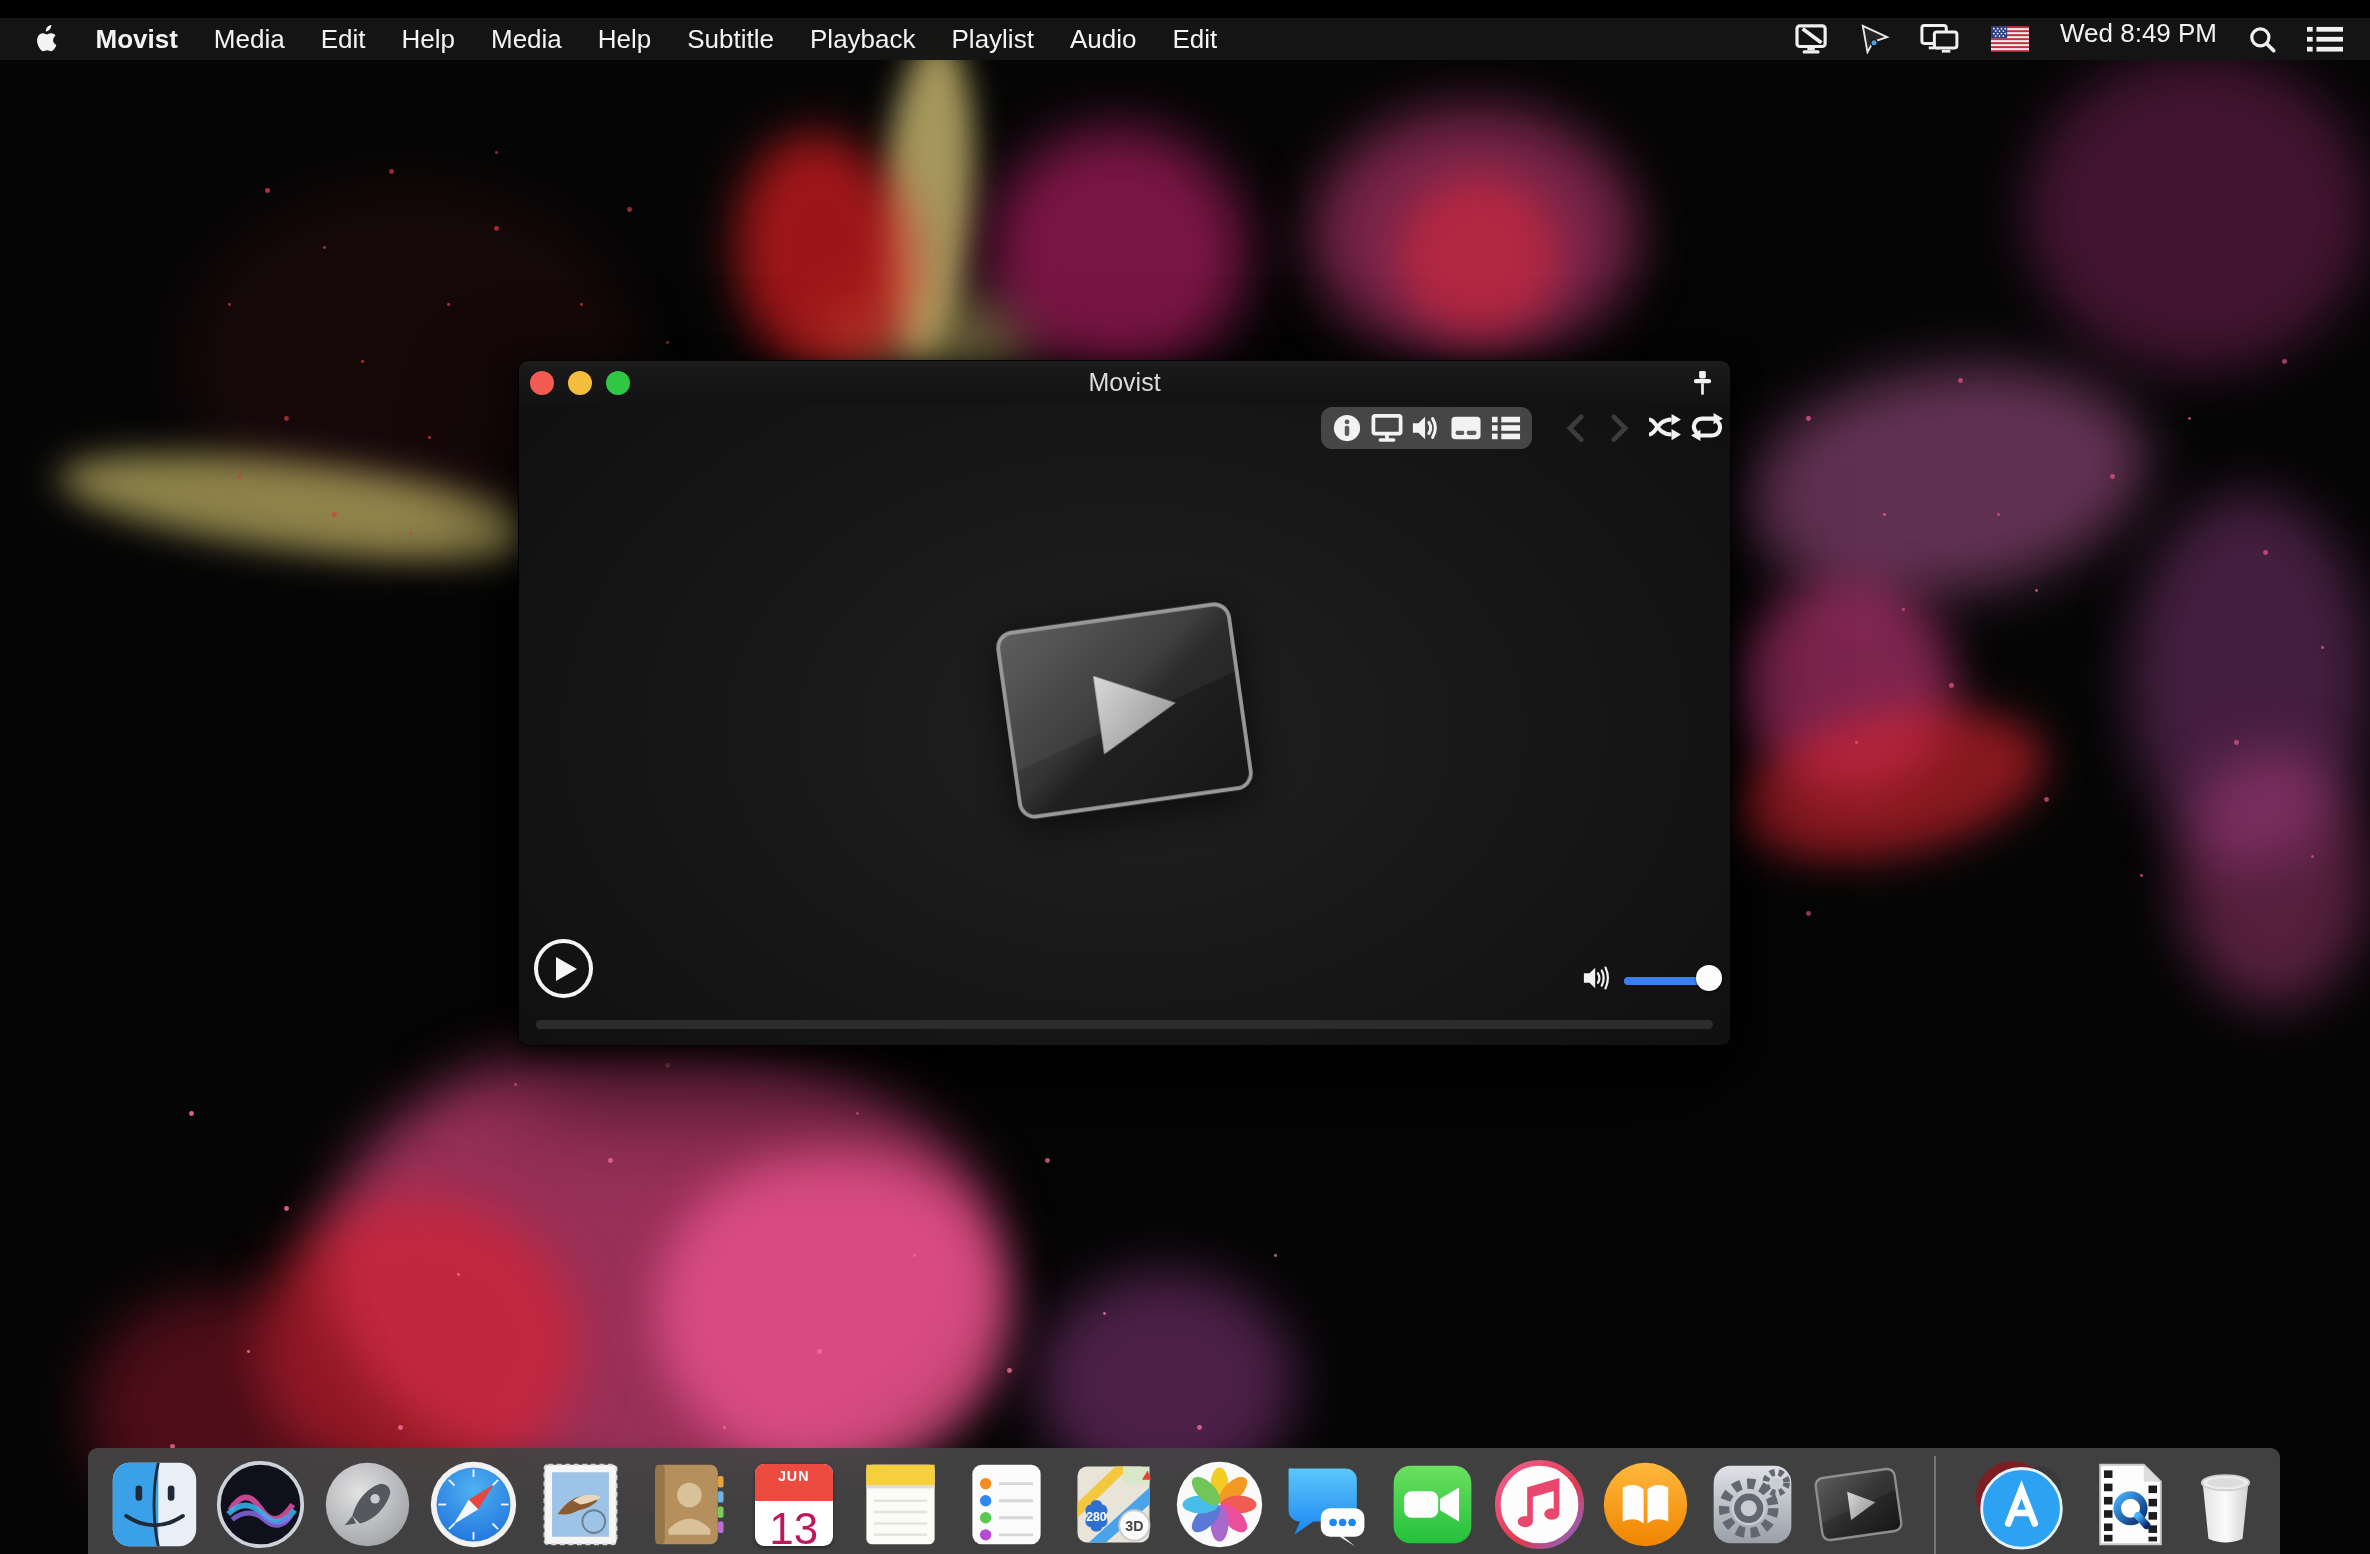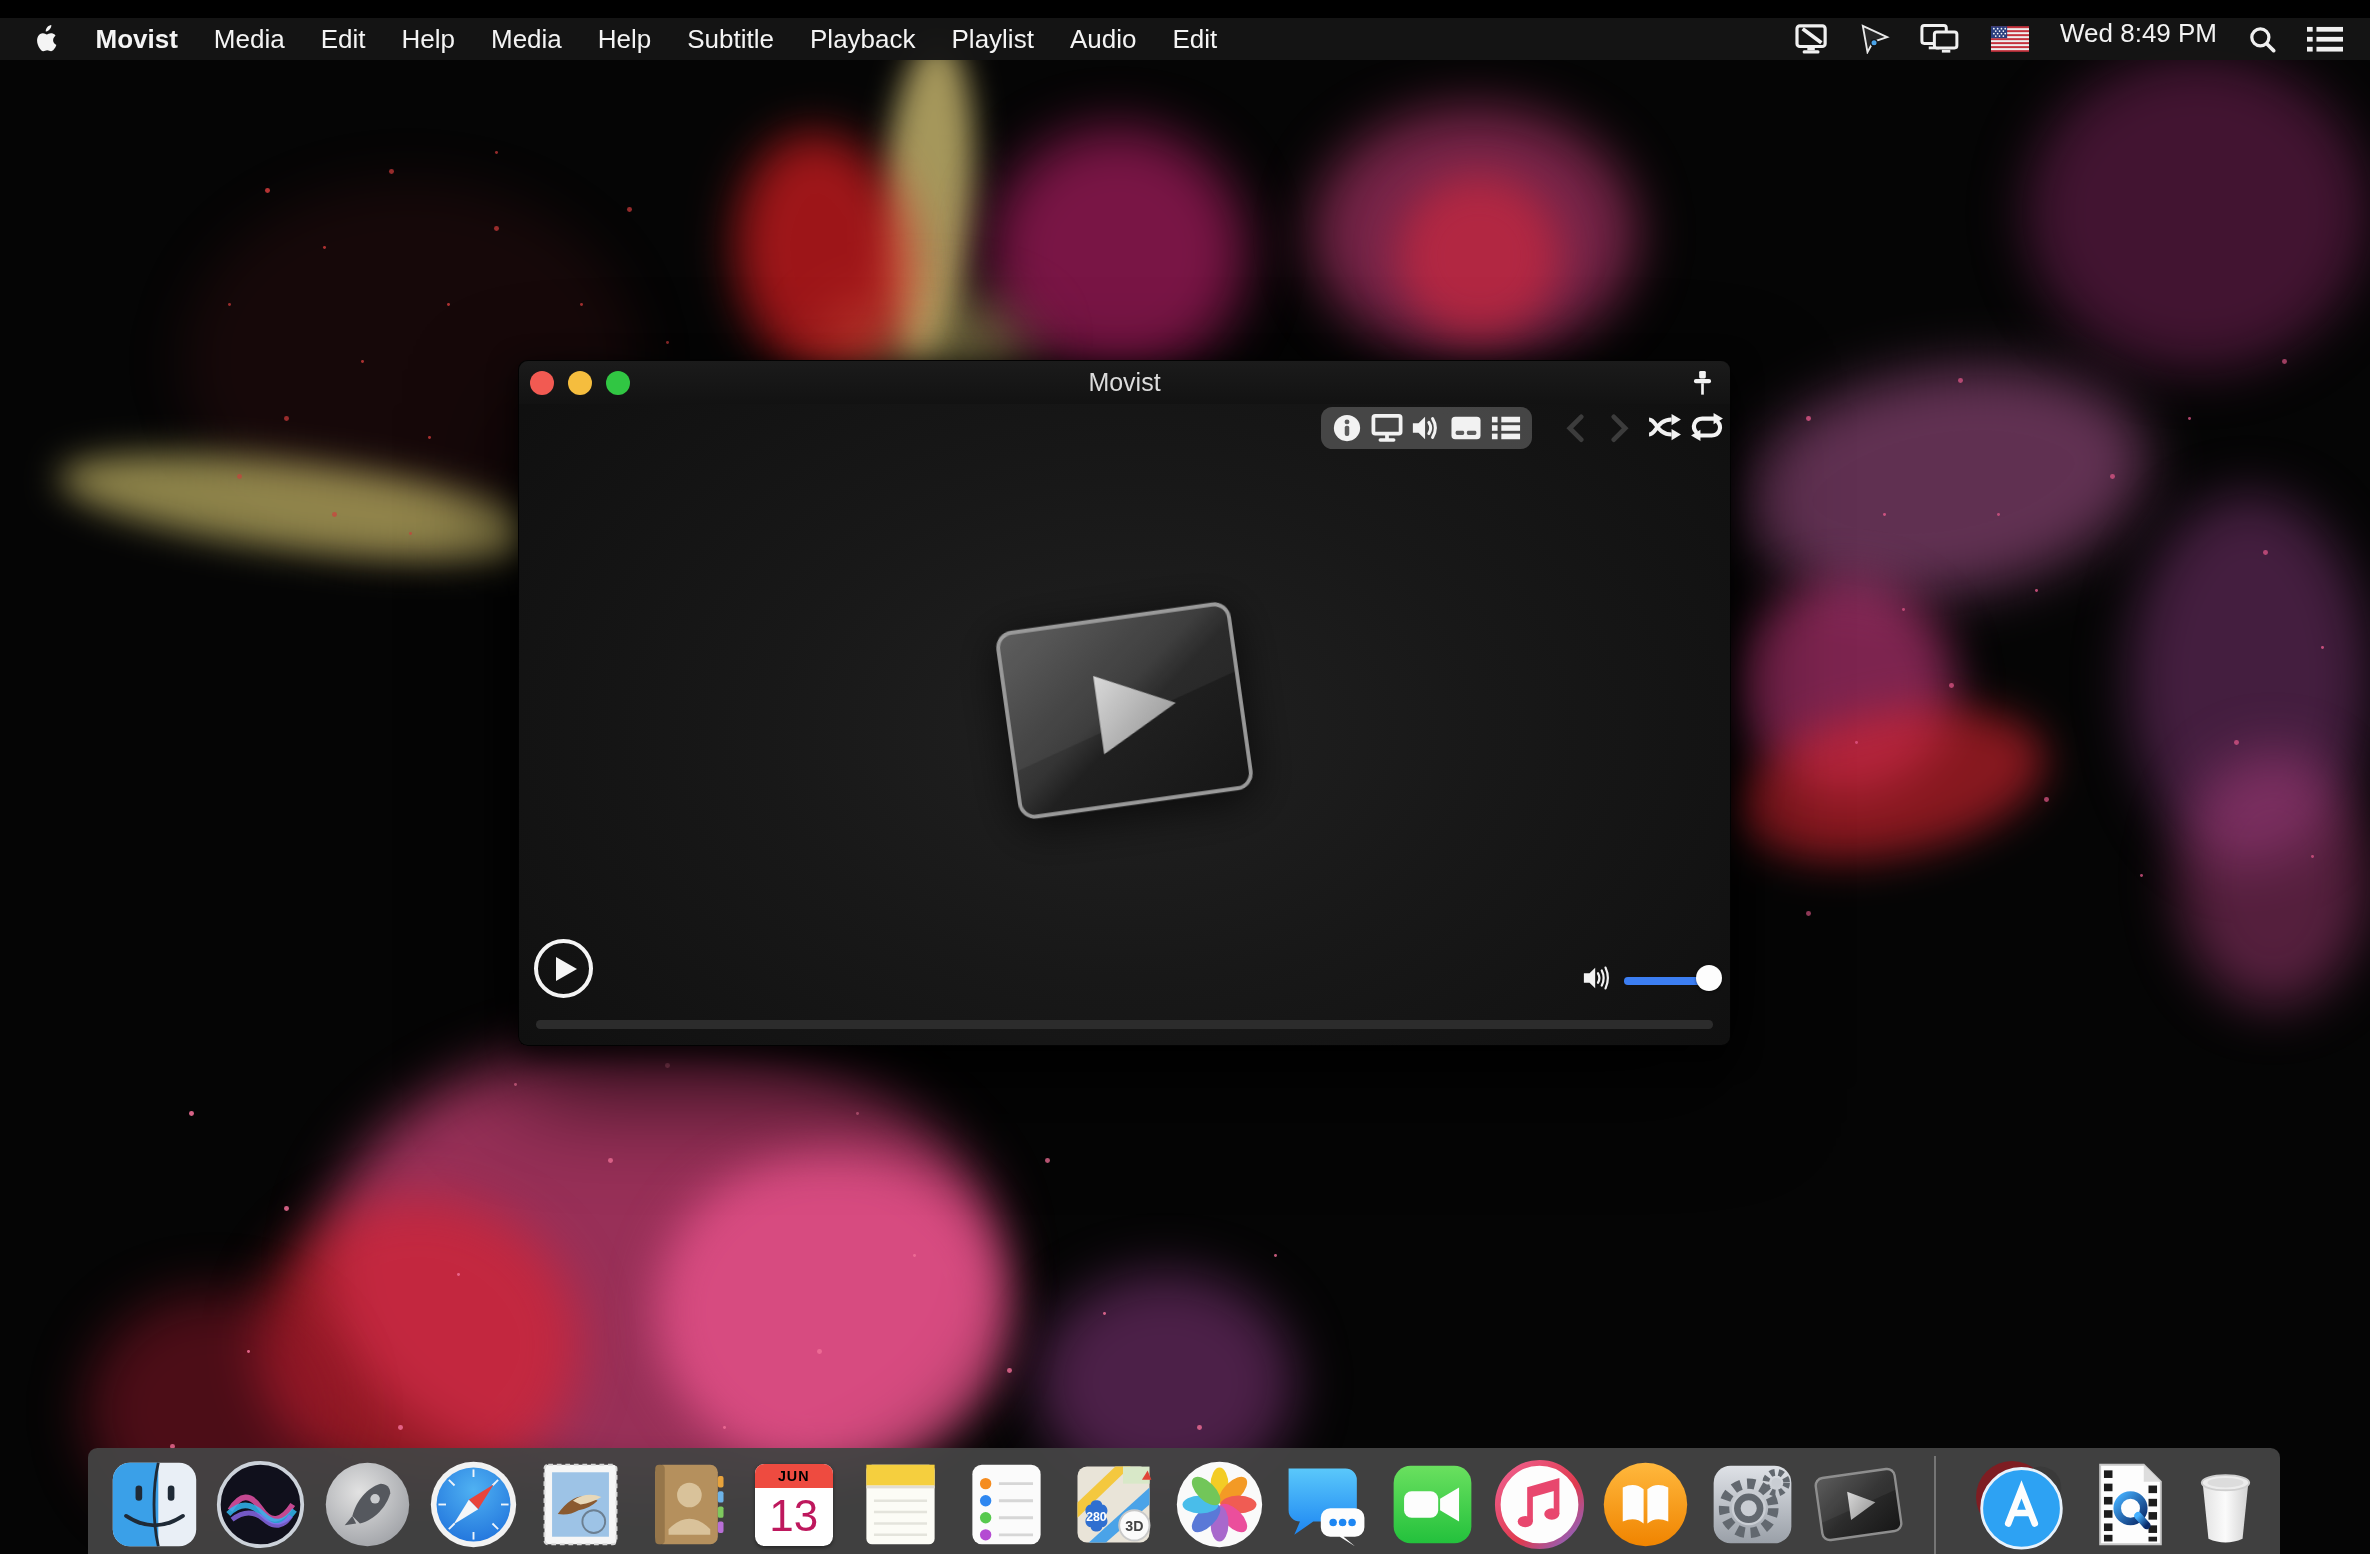--- a/index.html
+++ b/index.html
@@ -83,21 +83,21 @@
   .voltrack{position:absolute;left:42px;top:15px;width:89px;height:7.6px;border-radius:3.8px;background:#3c7ef2;}
   .volknob{position:absolute;left:114px;top:2.9px;width:26px;height:26px;border-radius:50%;background:#fdfdfd;box-shadow:0 1px 2.9px rgba(0,0,0,.5);}
   .seekbar{position:absolute;left:17px;top:659px;width:1177px;height:8.6px;border-radius:4.3px;background:#2c2c2c;}
   
   .dock{position:absolute;left:88px;top:1430px;width:2192px;height:125px;background:rgba(67,67,67,.95);
     border-radius:9.5px 9.5px 0 0;z-index:40;}
   .dk{position:absolute;top:11.4px;width:91px;height:91px;}
   .dksep{position:absolute;top:7.6px;width:1.9px;height:109px;background:rgba(255,255,255,.28);}
   .rundot{position:absolute;top:113px;width:7.6px;height:7.6px;border-radius:50%;background:#cdcdcd;opacity:.95;}
   .cal{position:relative;width:78px;height:82px;left:6.7px;top:4.8px;background:#fff;border-radius:9.5px;overflow:hidden;box-shadow:0 1.9px 3.8px rgba(0,0,0,.4);}
-  .calhead{height:24px;background:#ee4b40;color:#000000;font-size:14.3px;font-weight:700;text-align:center;line-height:24px;letter-spacing:1px;}
+  .calhead{height:37px;background:#ee4b40;color:#ffffff;font-size:14.3px;font-weight:700;text-align:center;line-height:24px;letter-spacing:1px;}
   .calday{font-size:44px;color:#be185d;text-align:center;line-height:55px;}
   svg{display:block;}
 </style>
 </head>
 <body>
 
 <div class="screen">
 
   <div class="wallpaper">
     <div class="cloud c19"></div>

